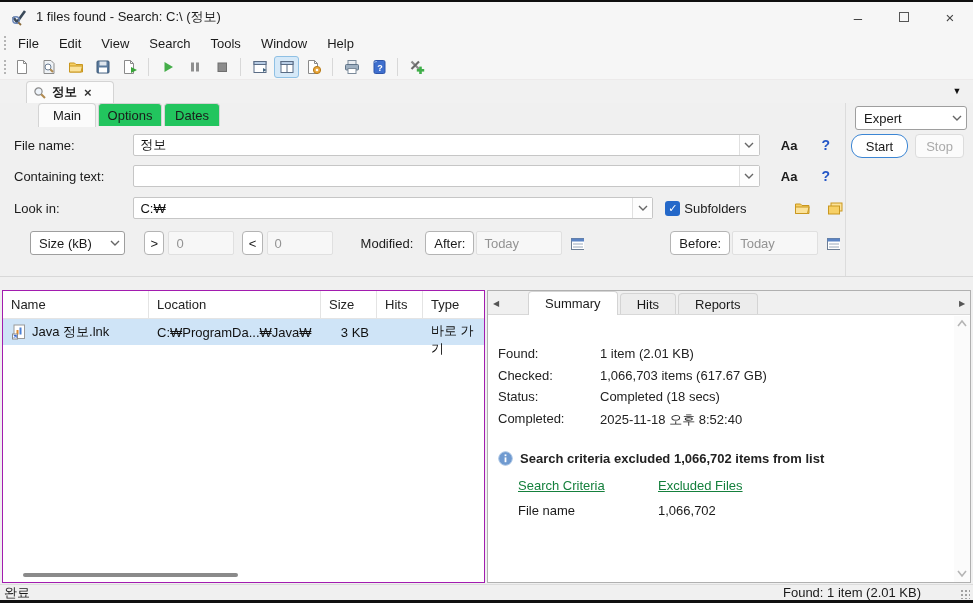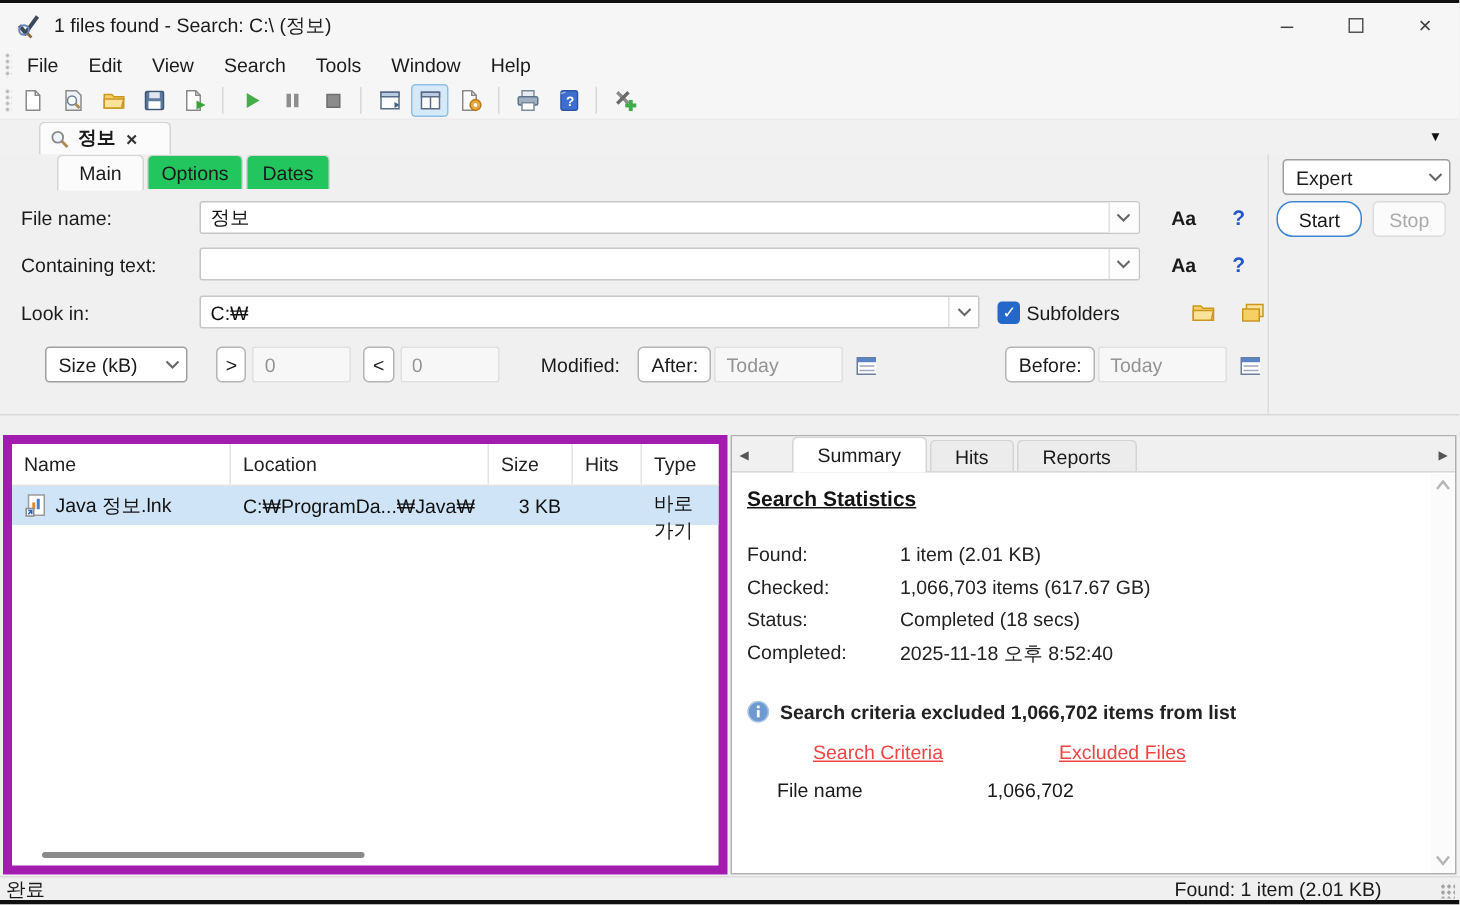--- a/index.html
+++ b/index.html
@@ -49,21 +49,21 @@
   .qbtn { color:#2456c6; font-weight:bold; font-size:14px; padding:2px 4px; }
   .checkbox { width:15px; height:15px; background:#2468c9; border-radius:3px; color:#fff; font-size:11px; display:flex; align-items:center; justify-content:center; margin-right:4px; }
   .selectbox { height:24px; background:#fff; border:1px solid #9e9e9e; border-radius:3px; display:flex; align-items:center; padding:0 4px 0 8px; justify-content:space-between; }
   .smallbtn { height:24px; background:#fff; border:1px solid #b4b4b4; border-radius:4px; display:flex; align-items:center; justify-content:center; color:#1b1b1b; }
   .dinput { height:24px; background:#f7f7f7; border:1px solid #e0e0e0; border-radius:2px; color:#939393; font:inherit; padding:0 7px; }
   .modesep { position:absolute; left:845px; top:0; bottom:0; width:1px; background:#dcdcdc; }
   .startbtn { position:absolute; left:851px; top:31px; width:57px; height:24px; background:#fff; border:1.6px solid #3c86d4; border-radius:11px; display:flex; align-items:center; justify-content:center; }
   .stopbtn  { position:absolute; left:915px; top:31px; width:49px; height:24px; background:#fbfbfb; border:1px solid #dcdcdc; border-radius:4px; display:flex; align-items:center; justify-content:center; color:#aaa; }
 
   
-  .results-pane { position:absolute; left:2px; top:290px; width:483px; height:293px; background:#fff; border:6px solid #a21caf; }
+  .results-pane { position:absolute; left:2px; top:290px; width:483px; height:293px; background:#fff; border:1px solid #a21caf; }
   .rheader { display:flex; height:28px; border-bottom:1px solid #e4e4e4; background:#fff; align-items:center; }
   .rcol { height:100%; display:flex; align-items:center; padding:0 8px; border-right:1px solid #e4e4e4; color:#222; }
   .rrow { display:flex; height:26px; background:#cfe4f7; align-items:center; }
   .rcell { height:100%; display:flex; align-items:center; padding:0 8px; color:#111; }
   .hscroll { position:absolute; left:2px; right:2px; bottom:4px; height:6px; }
   .hthumb { position:absolute; left:18px; width:215px; top:1px; height:4px; background:#8a8a8a; border-radius:2px; }
 
   .summary-pane { position:absolute; left:487px; top:290px; width:484px; height:293px; background:#fff; border:1px solid #b0b0b0; }
   .stabstrip { position:absolute; top:0; left:0; right:0; height:24px; background:#f0f0f0; border-bottom:1px solid #d8d8d8; display:flex; align-items:flex-end; }
   .sarrow { width:16px; height:22px; display:flex; align-items:center; justify-content:center; color:#555; font-size:8px; }
@@ -71,21 +71,21 @@
   .ptab.active { background:#fff; height:24px; margin-bottom:-1px; z-index:2; }
   .scontent { position:absolute; top:25px; left:0; right:16px; bottom:0; padding:8px 0 0 10px; }
   .stitle { font-size:14px; font-weight:bold; text-decoration:underline; color:#141414; }
   .statrow { display:flex; margin-top:6.5px; }
   .statlabel { width:102px; color:#222; }
   .statvalue { color:#222; }
   .exhead { display:flex; align-items:center; gap:7px; margin-top:22px; font-weight:bold; color:#222; }
   .ctable { margin:12px 0 0 20px; }
   .ctrow { display:flex; margin-bottom:10px; }
   .ctc1 { width:140px; }
-  .link { color:#ef4444; text-decoration:underline;margin-left:24px; }
+  .link { color:#15803d; text-decoration:underline; }
   .vscroll { position:absolute; top:25px; right:0; width:16px; bottom:0; background:#fbfbfb; }
   .vscroll .chev { position:absolute; left:2px; width:12px; height:12px; }
   .vscroll .chev.up { top:2px; } .vscroll .chev.down { bottom:2px; }
 
   
   .statusbar { position:absolute; left:0; top:584px; width:973px; height:16px; background:#f0f0f0; border-top:1px solid #dcdcdc; display:flex; align-items:center; }
   .statusbar .sleft { margin-left:4px; }
   .statusbar .sright { margin-left:auto; margin-right:52px; }
   .gripdots { position:absolute; right:3px; bottom:1px; width:10px; height:10px; background-image:radial-gradient(circle,#a0a0a0 1px,transparent 1.3px); background-size:4px 4px; }
 </style>
@@ -369,21 +369,20 @@
 
 <div class="summary-pane">
   <div class="stabstrip">
     <div class="sarrow">◀</div>
     <div class="ptab active" style="margin-left:24px;">Summary</div>
     <div class="ptab">Hits</div>
     <div class="ptab">Reports</div>
     <div class="sarrow" style="margin-left:auto;">▶</div>
   </div>
   <div class="scontent">
-    <div class="stitle">Search Statistics</div>
     <div style="margin-top:22px;">
       <div class="statrow">
         <span class="statlabel">Found:</span>
         <span class="statvalue">1 item (2.01 KB)</span>
       </div>
       <div class="statrow">
         <span class="statlabel">Checked:</span>
         <span class="statvalue">1,066,703 items (617.67 GB)</span>
       </div>
       <div class="statrow">

